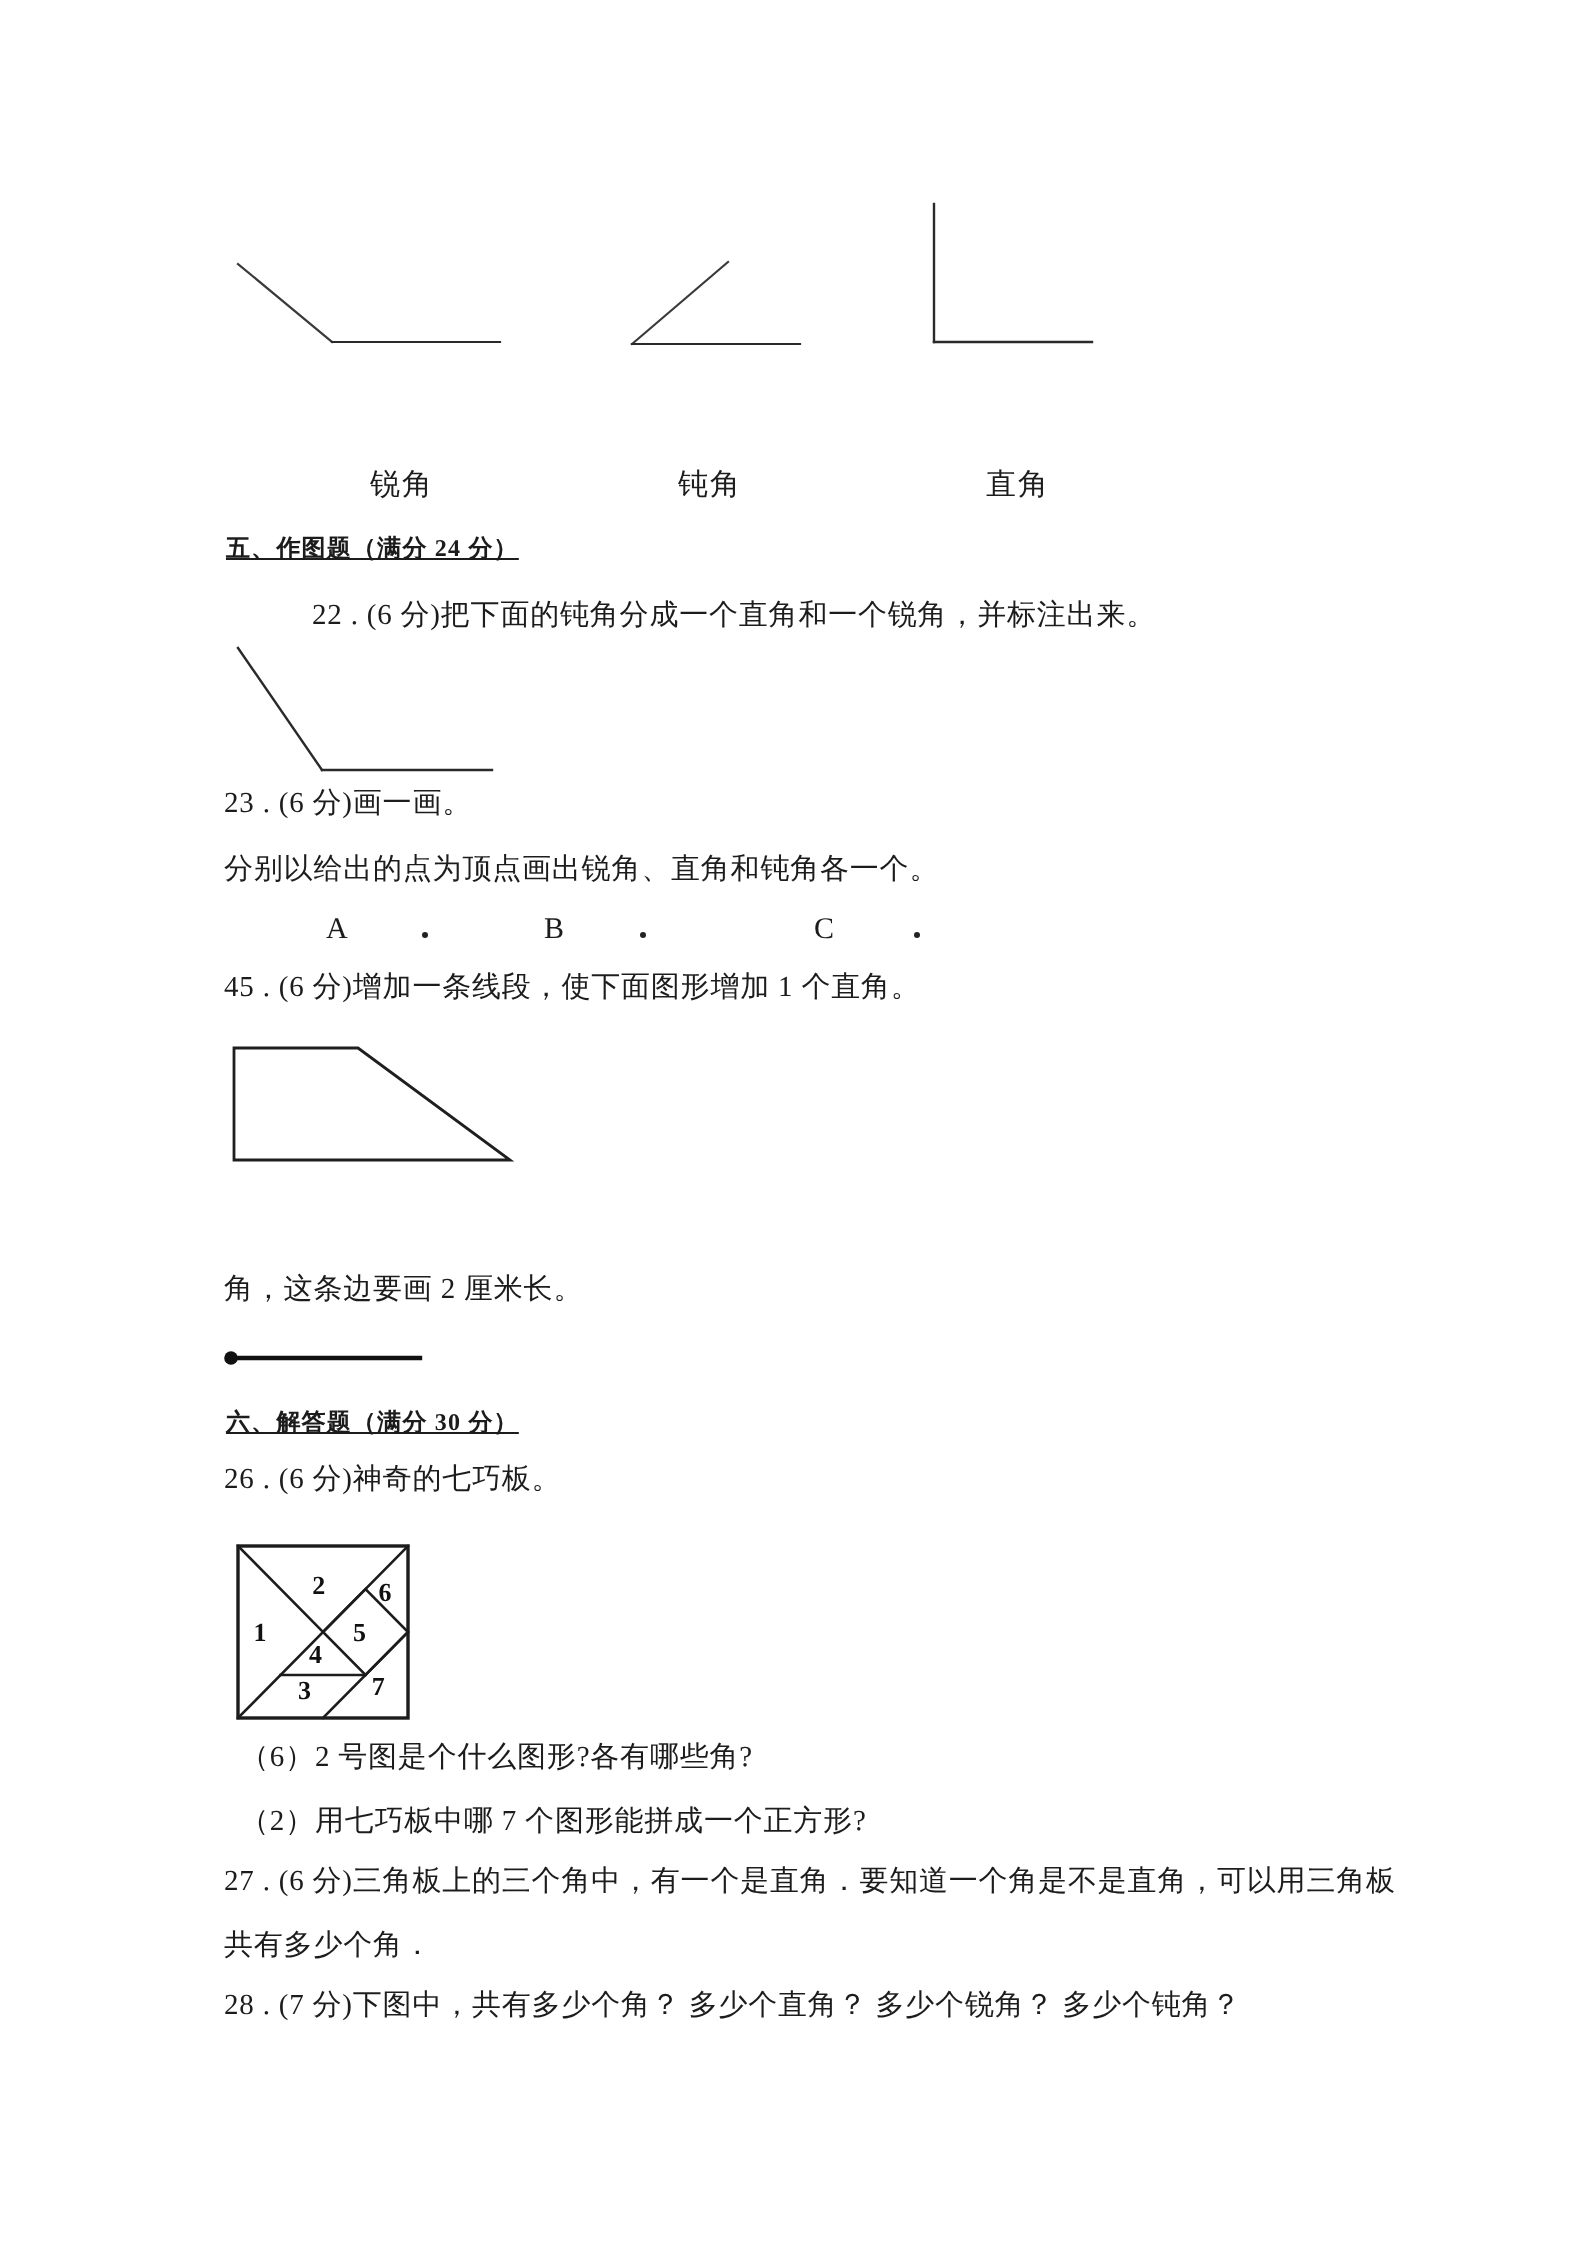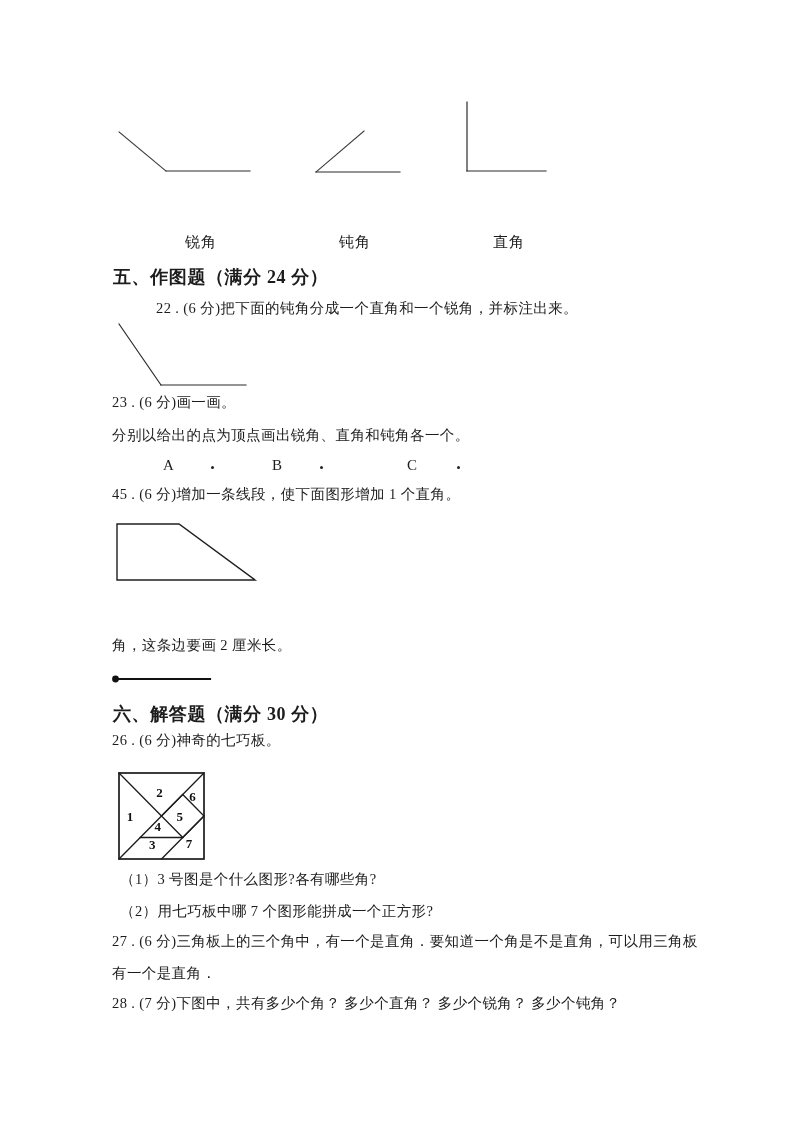--- a/index.html
+++ b/index.html
@@ -14,22 +14,23 @@
   }
   .line {
     position: absolute;
     font-size: 14.5px;
     line-height: 1.1;
     white-space: pre;
     letter-spacing: 0.4px;
   }
   .hdr {
     font-weight: bold;
-    font-size: 18px;
+    font-size: 12px;
     letter-spacing: 0.6px;
+    text-decoration: underline;
   }
   .fig { position: absolute; }
   .angle-label {
     position: absolute;
     font-size: 15px;
     letter-spacing: 1px;
     text-align: center;
   }
   .point-letter {
     position: absolute;
@@ -119,21 +120,21 @@
     <line x1="44.5" y1="88" x2="87" y2="45" stroke="#1c1c1c" stroke-width="1.3"></line>
     <text class="tangram-num" x="13" y="45" text-anchor="middle" dominant-baseline="central">1</text>
     <text class="tangram-num" x="42.4" y="21.4" text-anchor="middle" dominant-baseline="central">2</text>
     <text class="tangram-num" x="35.2" y="73.8" text-anchor="middle" dominant-baseline="central">3</text>
     <text class="tangram-num" x="40.7" y="55.8" text-anchor="middle" dominant-baseline="central">4</text>
     <text class="tangram-num" x="62.8" y="45" text-anchor="middle" dominant-baseline="central">5</text>
     <text class="tangram-num" x="75.5" y="25.2" text-anchor="middle" dominant-baseline="central">6</text>
     <text class="tangram-num" x="72.1" y="72.1" text-anchor="middle" dominant-baseline="central">7</text>
   </svg>
 
-  <div class="line" style="left:120px; top:872px;">（1）3 号图是个什么图形?各有哪些角?</div>
+  <div class="line" style="left:120px; top:872px;">（6）2 号图是个什么图形?各有哪些角?</div>
   <div class="line" style="left:120px; top:904px;">（2）用七巧板中哪 7 个图形能拼成一个正方形?</div>
 
   <div class="line" style="left:112px; top:934px;">27 . (6 分)三角板上的三个角中，有一个是直角．要知道一个角是不是直角，可以用三角板</div>
-  <div class="line" style="left:112px; top:966px;">有一个是直角．</div>
+  <div class="line" style="left:112px; top:966px;">共有多少个角．</div>
 
   <div class="line" style="left:112px; top:996px;">28 . (7 分)下图中，共有多少个角？ 多少个直角？ 多少个锐角？ 多少个钝角？</div>
 
 </div>
 
 </body></html>

